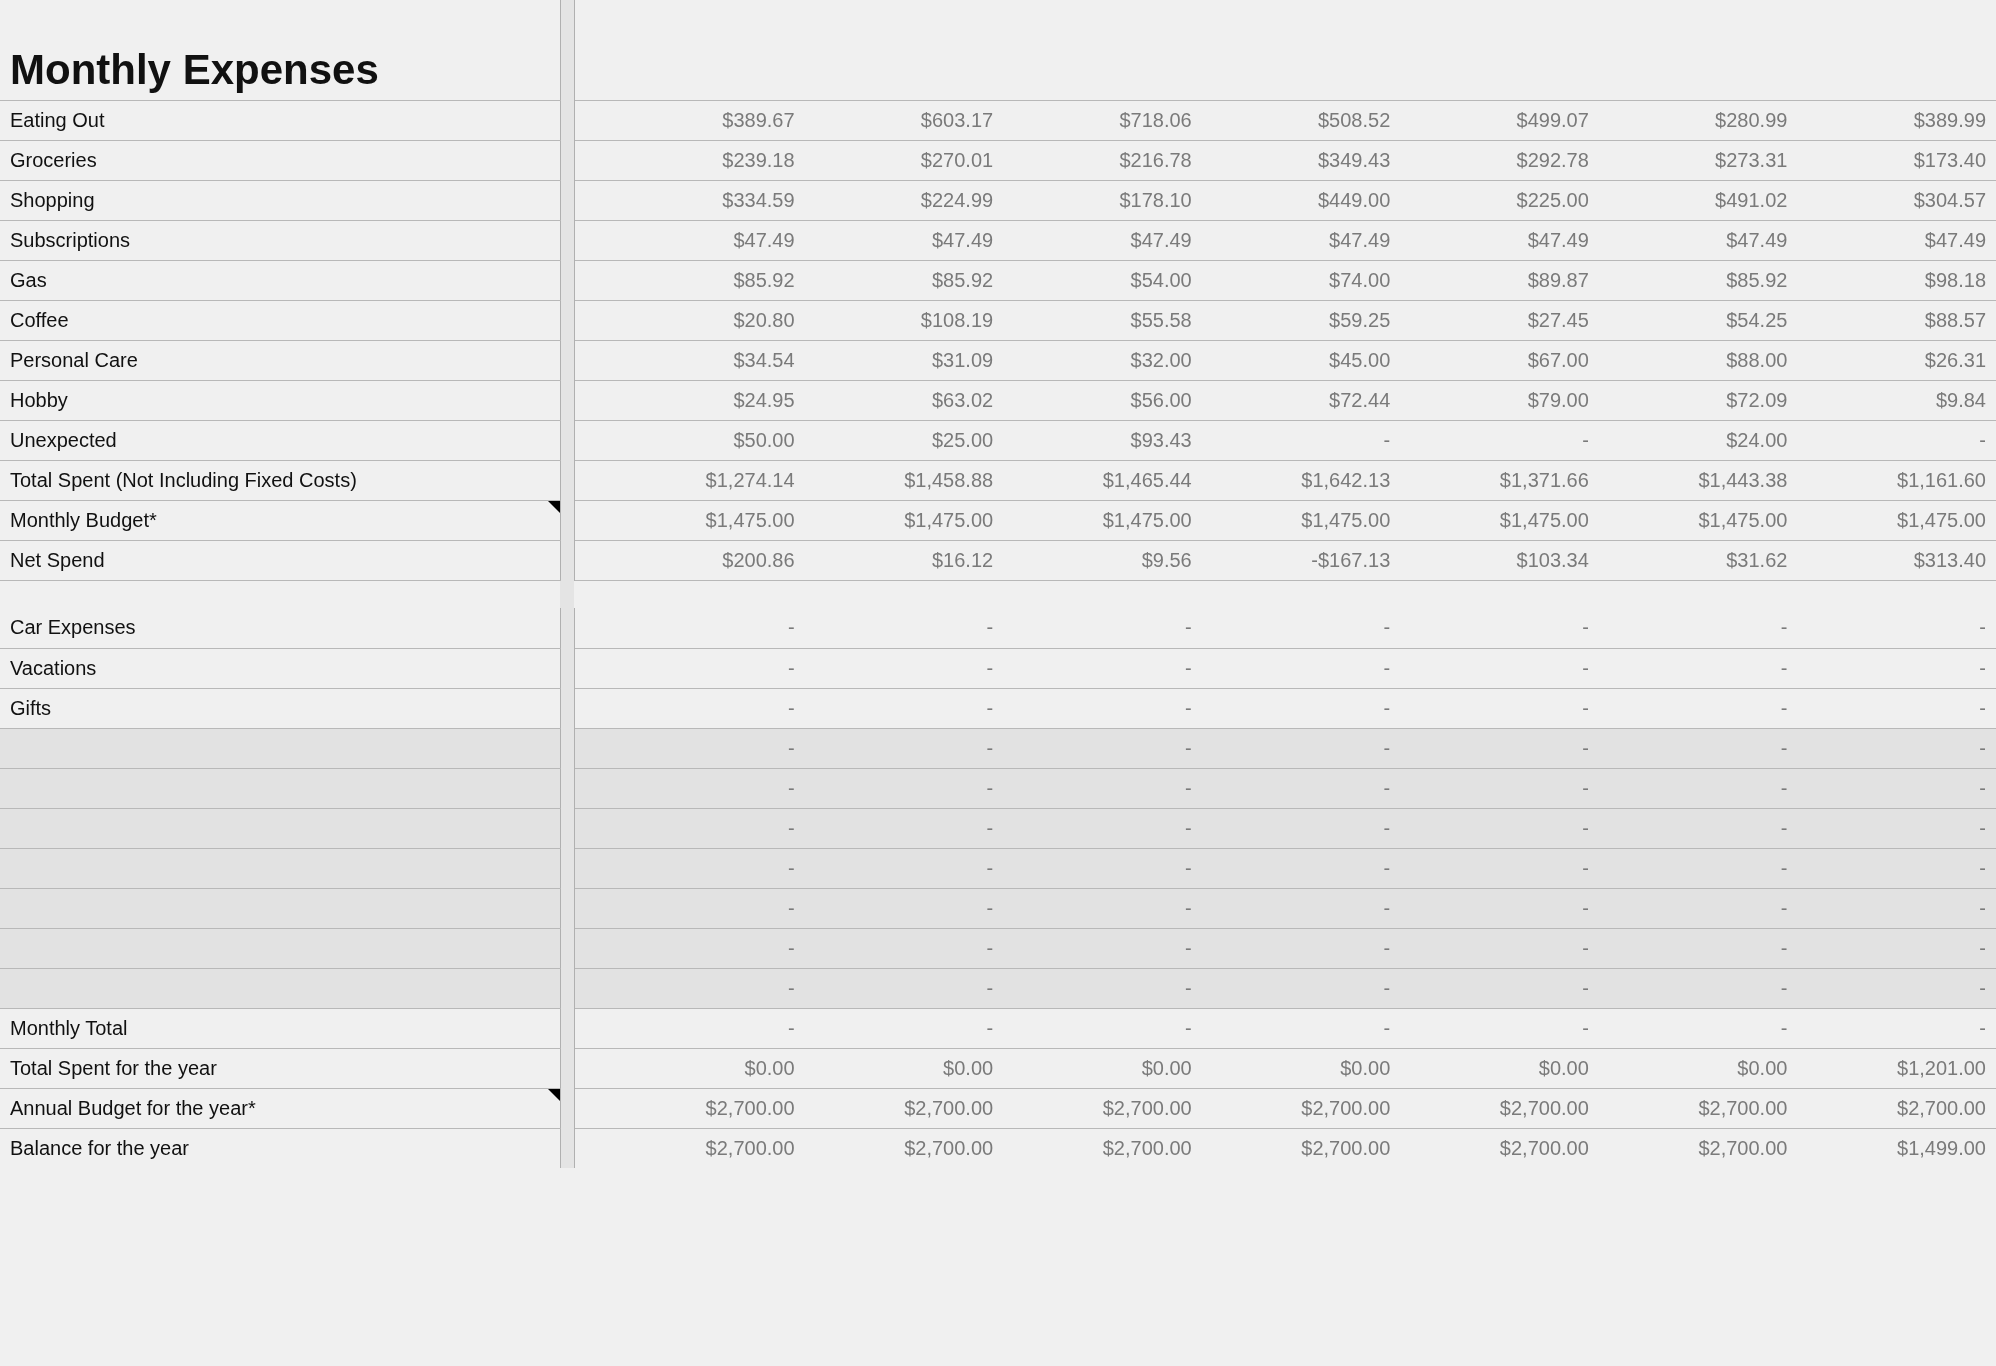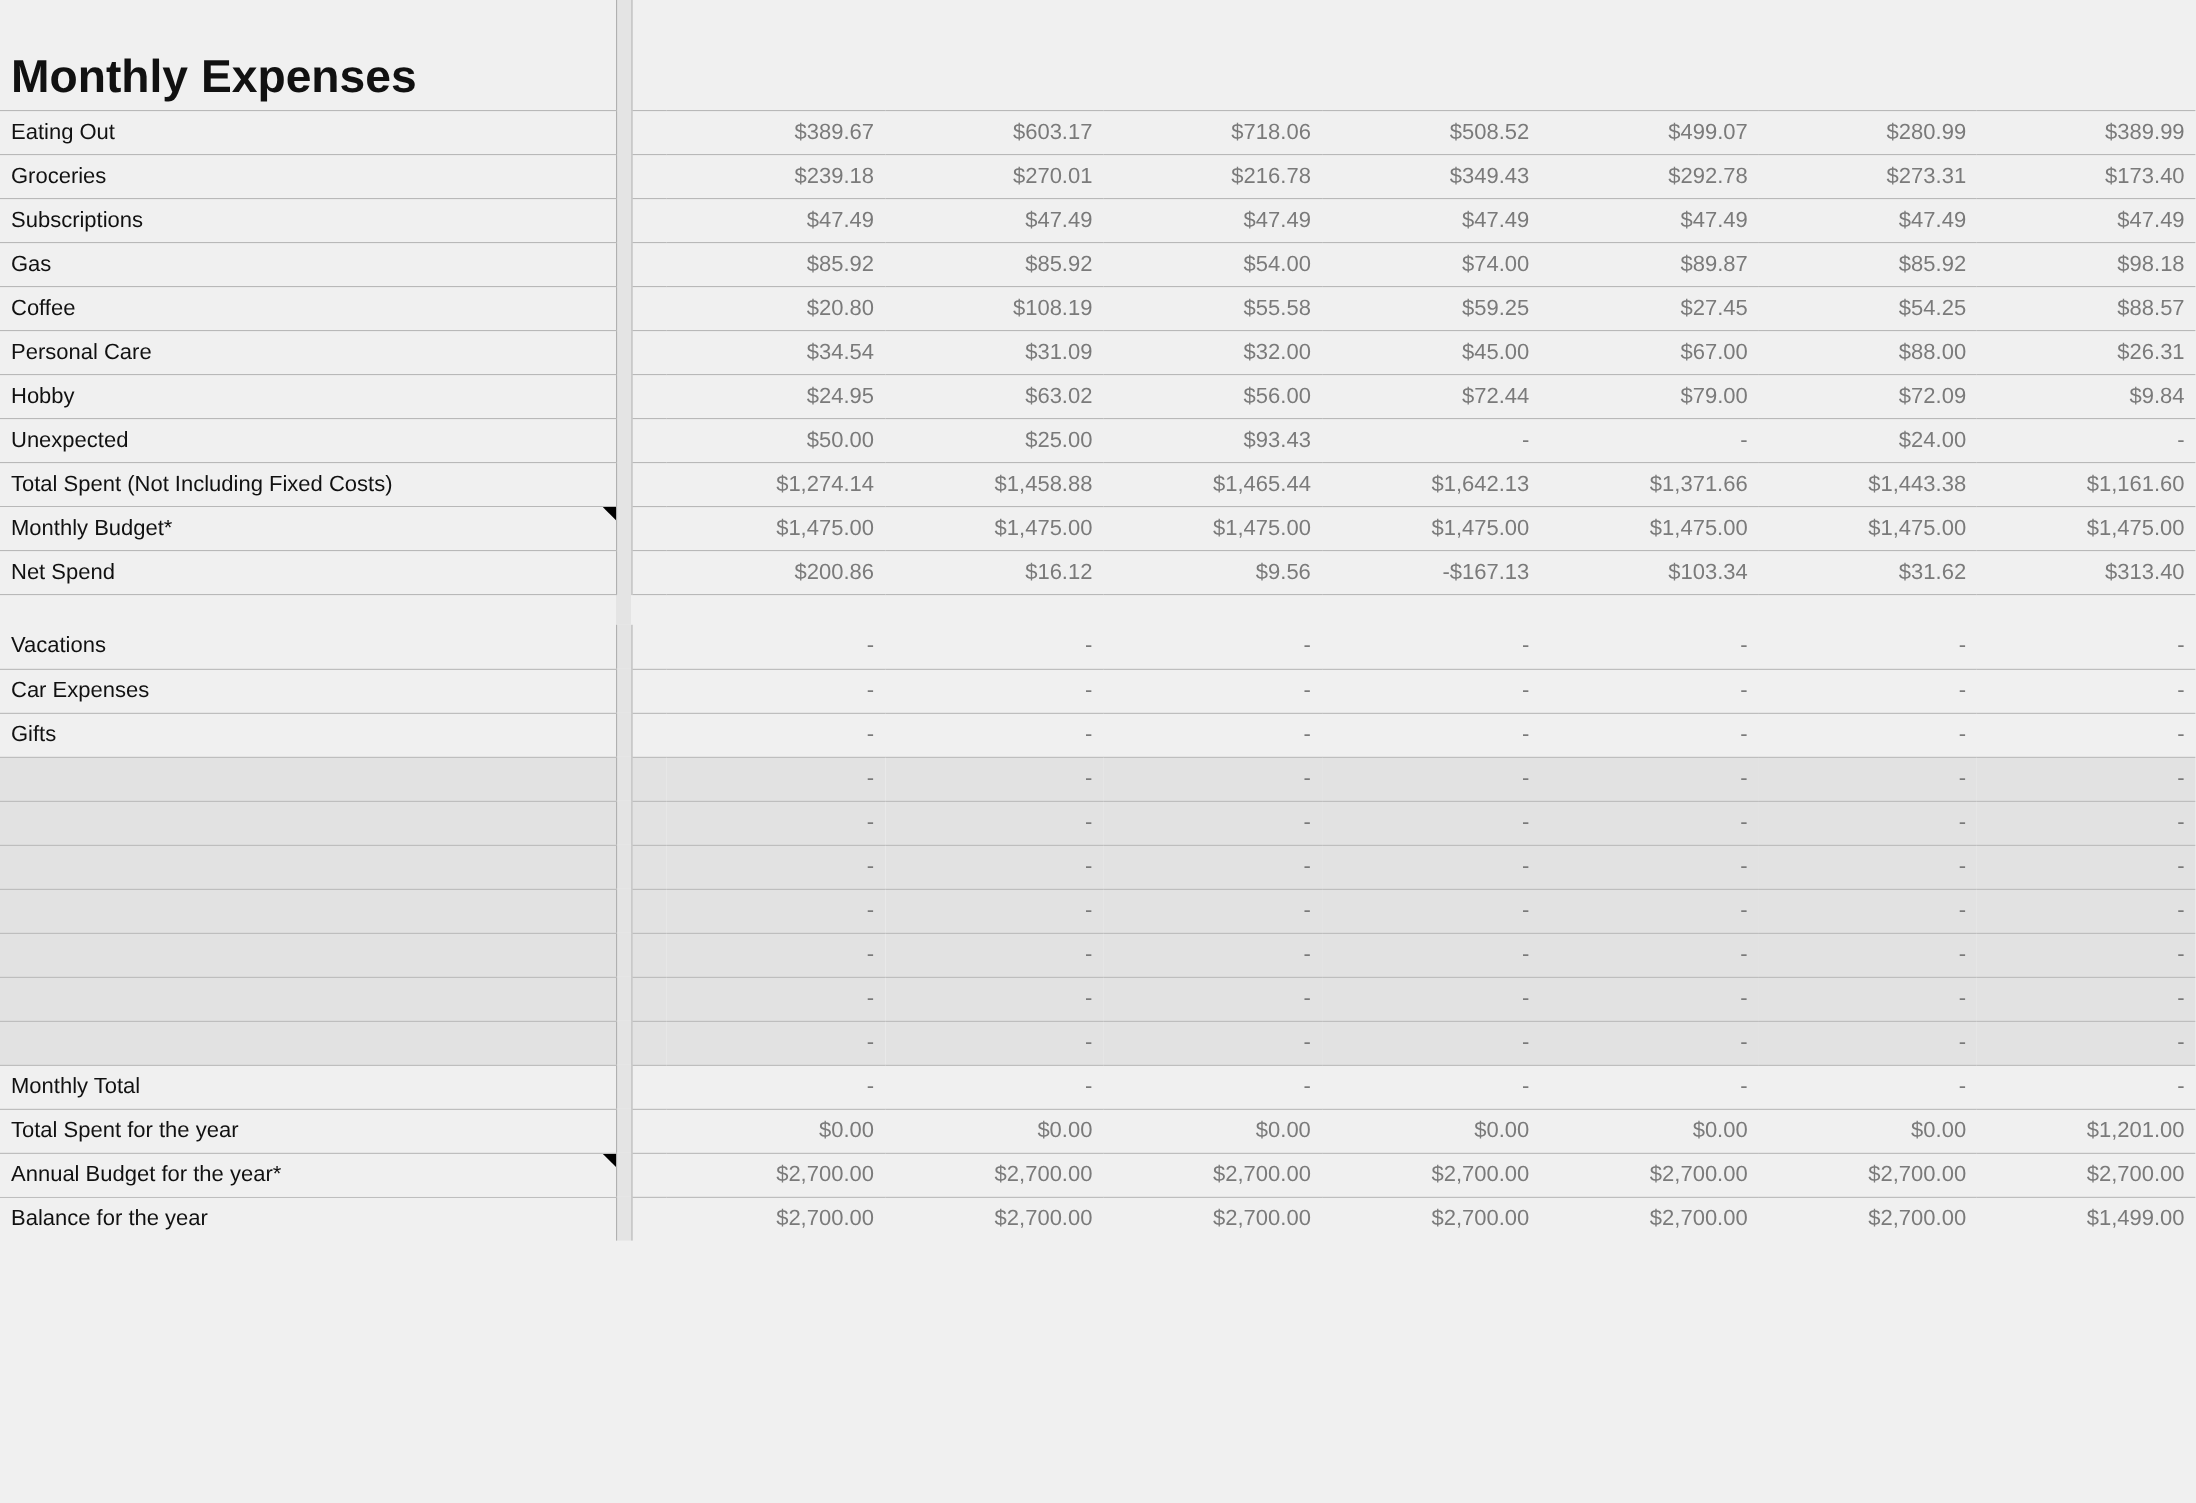--- a/index.html
+++ b/index.html
@@ -137,20 +137,32 @@
         <td class="blank"></td>
         <td class="num">$239.18</td>
         <td class="num">$270.01</td>
         <td class="num">$216.78</td>
         <td class="num">$349.43</td>
         <td class="num">$292.78</td>
         <td class="num">$273.31</td>
         <td class="num">$173.40</td>
       </tr>
       <tr class="row-line">
+        <td class="label">Shopping</td>
+        <td class="gap"></td>
+        <td class="blank"></td>
+        <td class="num">$334.59</td>
+        <td class="num">$224.99</td>
+        <td class="num">$178.10</td>
+        <td class="num">$449.00</td>
+        <td class="num">$225.00</td>
+        <td class="num">$491.02</td>
+        <td class="num">$304.57</td>
+      </tr>
+      <tr class="row-line">
         <td class="label">Subscriptions</td>
         <td class="gap"></td>
         <td class="blank"></td>
         <td class="num">$47.49</td>
         <td class="num">$47.49</td>
         <td class="num">$47.49</td>
         <td class="num">$47.49</td>
         <td class="num">$47.49</td>
         <td class="num">$47.49</td>
         <td class="num">$47.49</td>
@@ -257,33 +269,33 @@
         <td class="blank"></td>
         <td class="num"></td>
         <td class="num"></td>
         <td class="num"></td>
         <td class="num"></td>
         <td class="num"></td>
         <td class="num"></td>
         <td class="num"></td>
       </tr>
       <tr class="row-line">
+        <td class="label">Car Expenses</td>
+        <td class="gap"></td>
+        <td class="blank"></td>
+        <td class="num">-</td>
+        <td class="num">-</td>
+        <td class="num">-</td>
+        <td class="num">-</td>
+        <td class="num">-</td>
+        <td class="num">-</td>
+        <td class="num">-</td>
+      </tr>
+      <tr class="row-line">
         <td class="label">Vacations</td>
-        <td class="gap"></td>
-        <td class="blank"></td>
-        <td class="num">-</td>
-        <td class="num">-</td>
-        <td class="num">-</td>
-        <td class="num">-</td>
-        <td class="num">-</td>
-        <td class="num">-</td>
-        <td class="num">-</td>
-      </tr>
-      <tr class="row-line">
-        <td class="label">Car Expenses</td>
         <td class="gap"></td>
         <td class="blank"></td>
         <td class="num">-</td>
         <td class="num">-</td>
         <td class="num">-</td>
         <td class="num">-</td>
         <td class="num">-</td>
         <td class="num">-</td>
         <td class="num">-</td>
       </tr>

